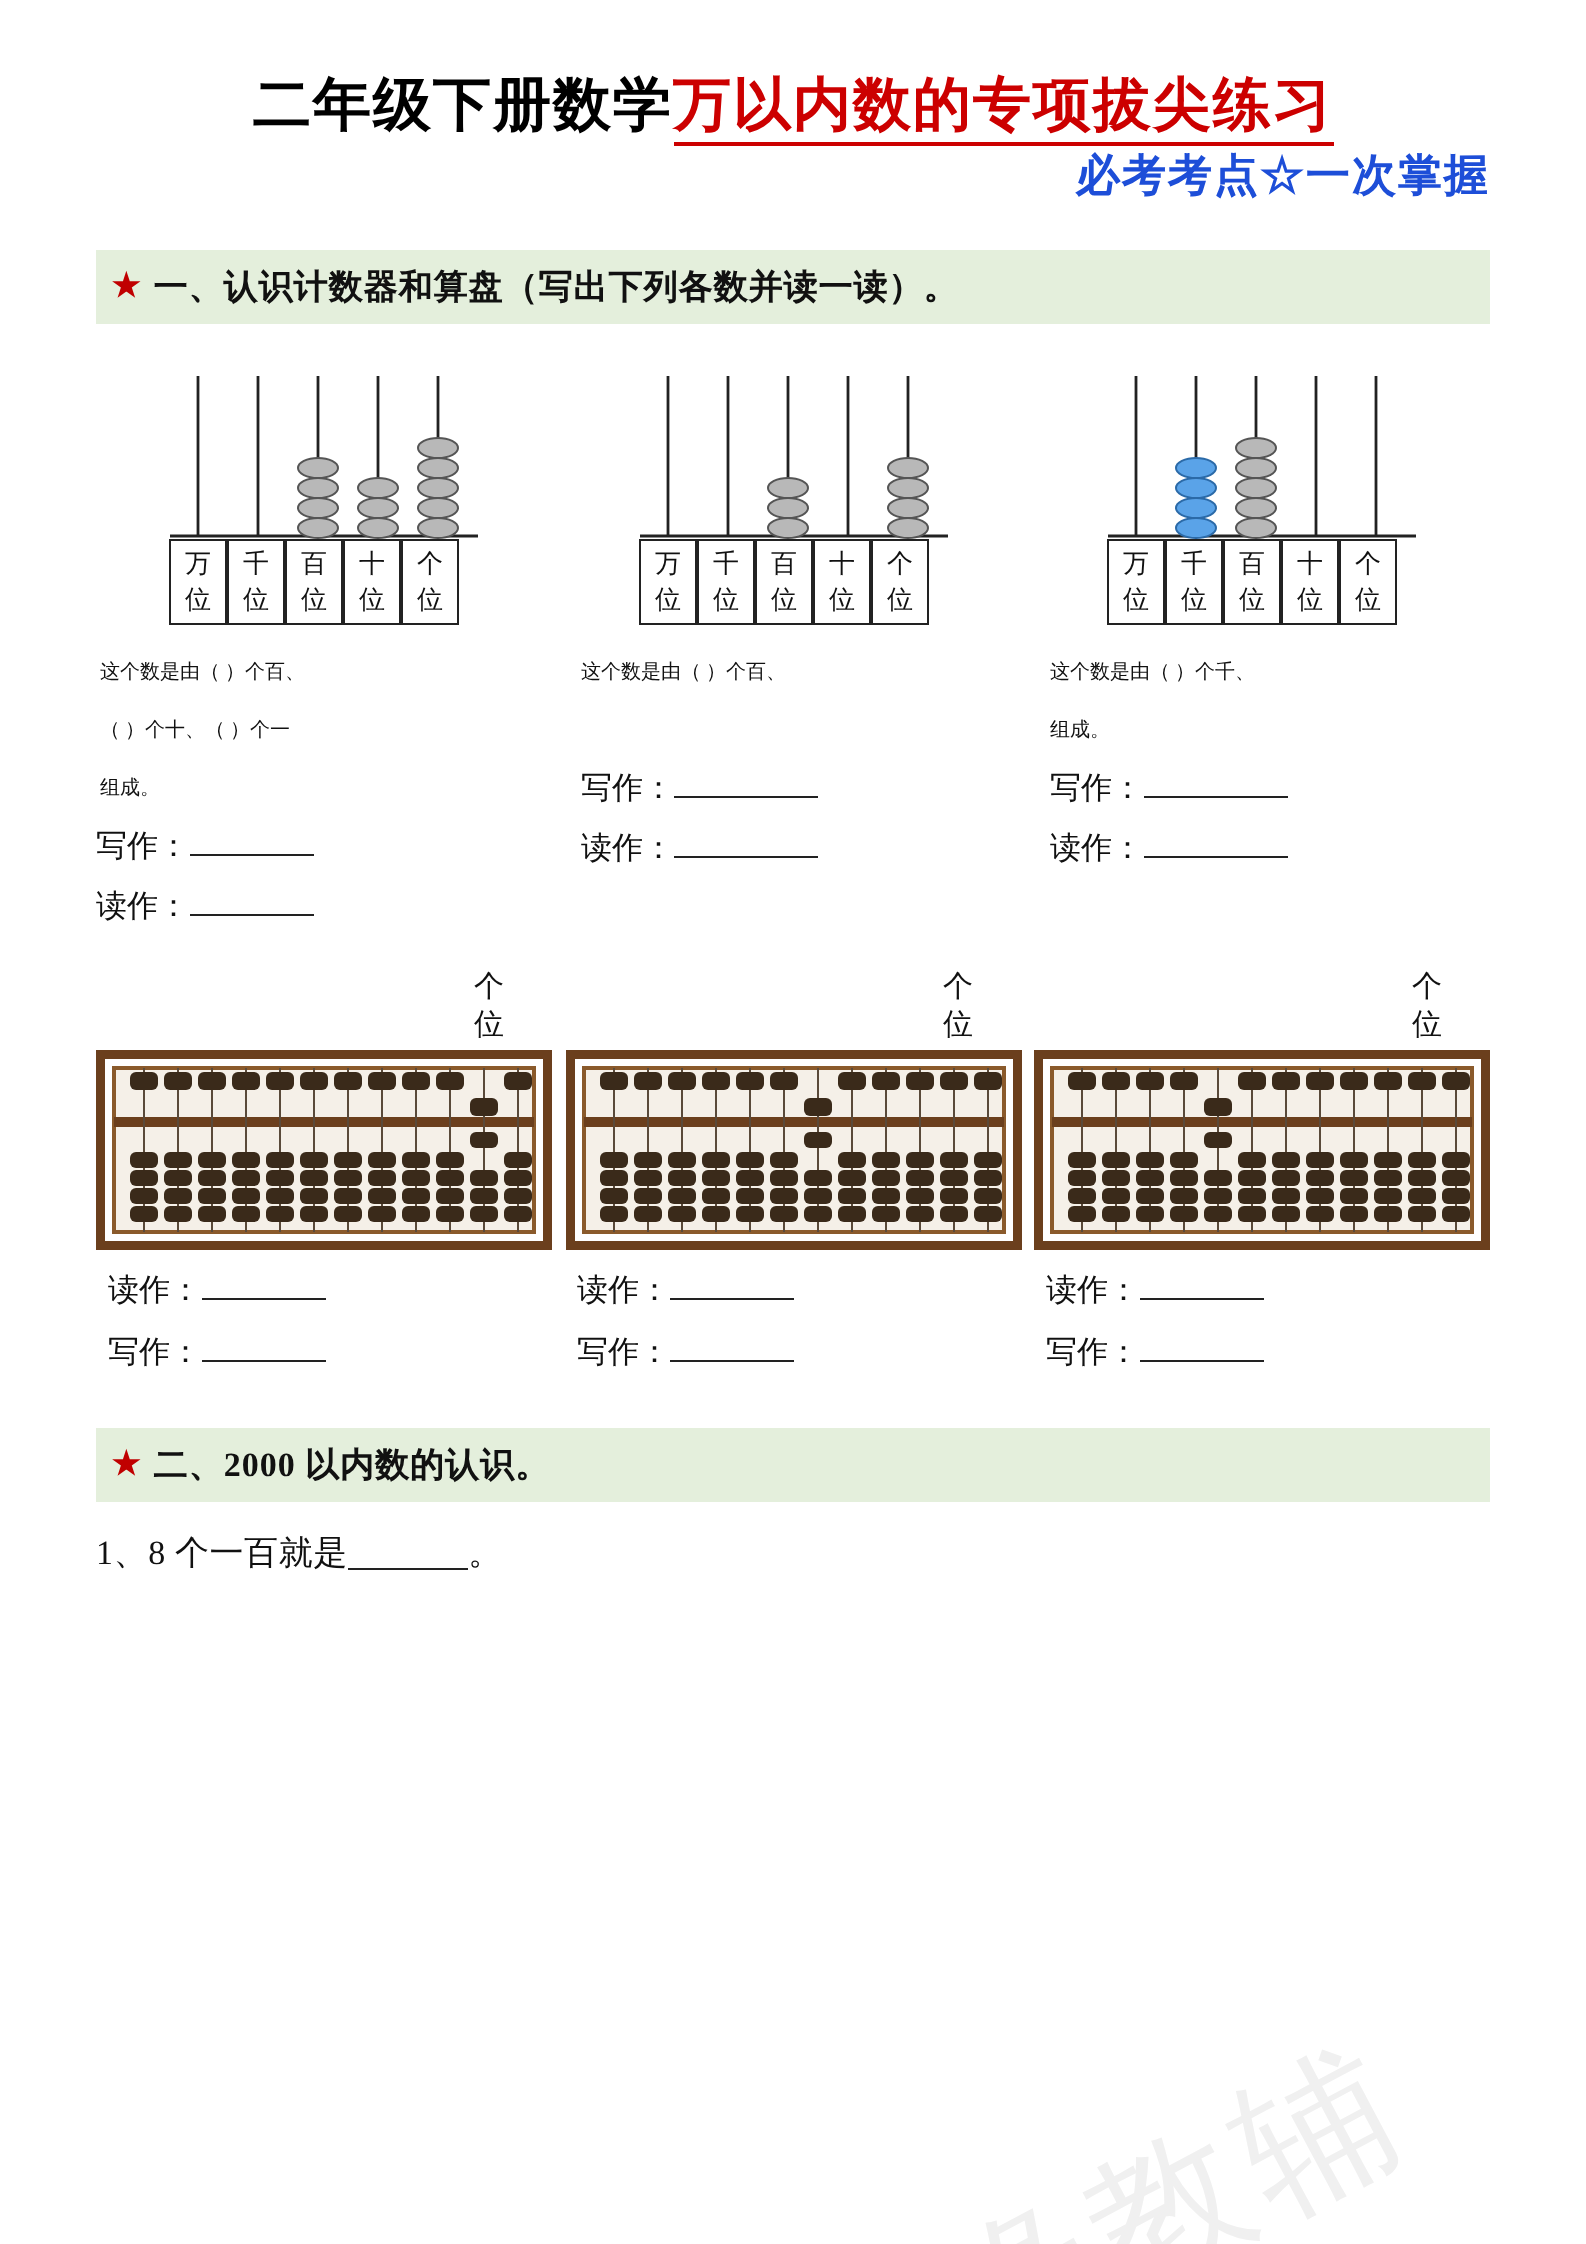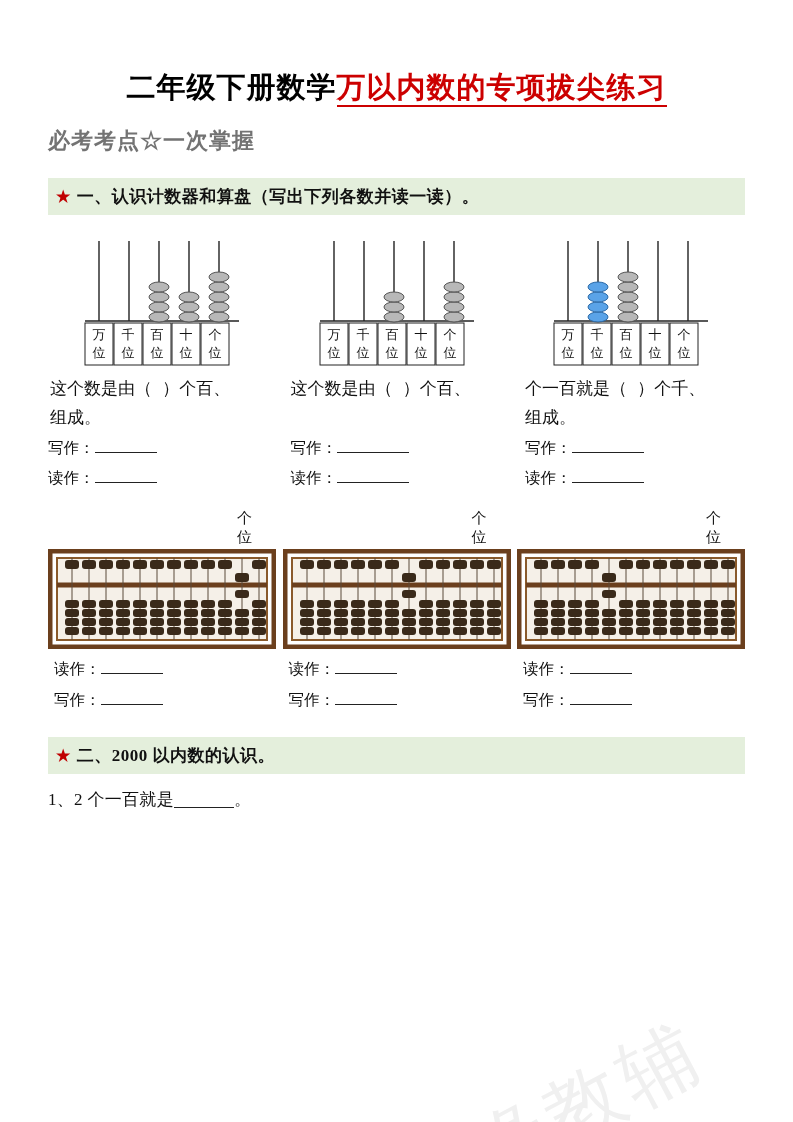--- a/index.html
+++ b/index.html
@@ -39,36 +39,35 @@
     z-index: 0;
   }
 
   .content { position: relative; z-index: 2; }
 
   
   .title-main {
     text-align: center;
     font-size: 29px;
     font-weight: bold;
-    padding-top: 68px;
+    padding-top: 33px;
     letter-spacing: 1px;
     white-space: nowrap;
   }
   .title-main .black { color: #000; }
   .title-main .red {
     color: #cc0000;
     border-bottom: 2px solid #cc0000;
     padding-bottom: 2px;
   }
   .title-sub {
-    text-align: left;
+    text-align: right;
     font-size: 22px;
     font-weight: bold;
-    color: #737373;
-    margin-top: 18px;
+    color: #1d4ed8;
     letter-spacing: 1px;
   }
 
   
   .section-bar {
     background: #e4efdc;
     margin-top: 22px;
     padding: 7px 10px 7px 8px;
     font-size: 17px;
     font-weight: bold;
@@ -88,25 +87,24 @@
     display: flex;
     justify-content: space-between;
     margin-top: 14px;
   }
   .counter-cell { width: 228px; }
 
   .counter-svg-wrap { display: flex; justify-content: center; }
 
   
   .q-block {
-    font-size: 17px;
+    font-size: 10px;
     line-height: 29px;
     margin-top: 6px;
     white-space: nowrap;
-    font-family: Liberation Mono, monospace;
   }
   .q-col1 { padding-left: 2px; }
   .q-col2 { padding-left: 8px; }
   .q-col3 { padding-left: 8px; }
   .writeline {
     font-size: 15.5px;
     line-height: 30px;
     white-space: nowrap;
   }
   .ul { border-bottom: 1px solid #222; display: inline-block; }
@@ -214,20 +212,21 @@
                 <text x="80" y="128">位</text>
               <text x="109" y="110">十</text>
                 <text x="109" y="128">位</text>
               <text x="138" y="110">个</text>
                 <text x="138" y="128">位</text>
             </g>
           </svg>
         </div>
         <div class="q-block q-col1">
           <div>这个数是由（    ）个百、</div>
+          <div>（    ）个十、（    ）个一</div>
           <div>组成。</div>
         </div>
         <div class="writeline">
           <span>写作：</span><span class="ul ul-sm"></span>
         </div>
         <div class="writeline">
           <span>读作：</span><span class="ul ul-sm"></span>
         </div>
       </div>
 
@@ -317,21 +316,21 @@
               <text x="80" y="110">百</text>
                 <text x="80" y="128">位</text>
               <text x="109" y="110">十</text>
                 <text x="109" y="128">位</text>
               <text x="138" y="110">个</text>
                 <text x="138" y="128">位</text>
             </g>
           </svg>
         </div>
         <div class="q-block q-col3">
-          <div>个一百就是（    ）个千、</div>
+          <div>这个数是由（    ）个千、</div>
           <div>组成。</div>
         </div>
         <div class="writeline q-col3">
           <span>写作：</span><span class="ul ul-md"></span>
         </div>
         <div class="writeline q-col3">
           <span>读作：</span><span class="ul ul-md"></span>
         </div>
       </div>
     </div>
@@ -617,19 +616,19 @@
         </div>
       </div>
     </div>
 
     <div class="section-bar">
       <span class="star">★</span>
       <span>二、2000 以内数的认识。</span>
     </div>
 
     <div class="para">
-      <span>1、</span><span>2 个一百就是</span><span class="blank-inline w60"></span><span>。</span>
+      <span>1、</span><span>8 个一百就是</span><span class="blank-inline w60"></span><span>。</span>
     </div>
 
 
 
   </div>
 </div>
 
 </body></html>

